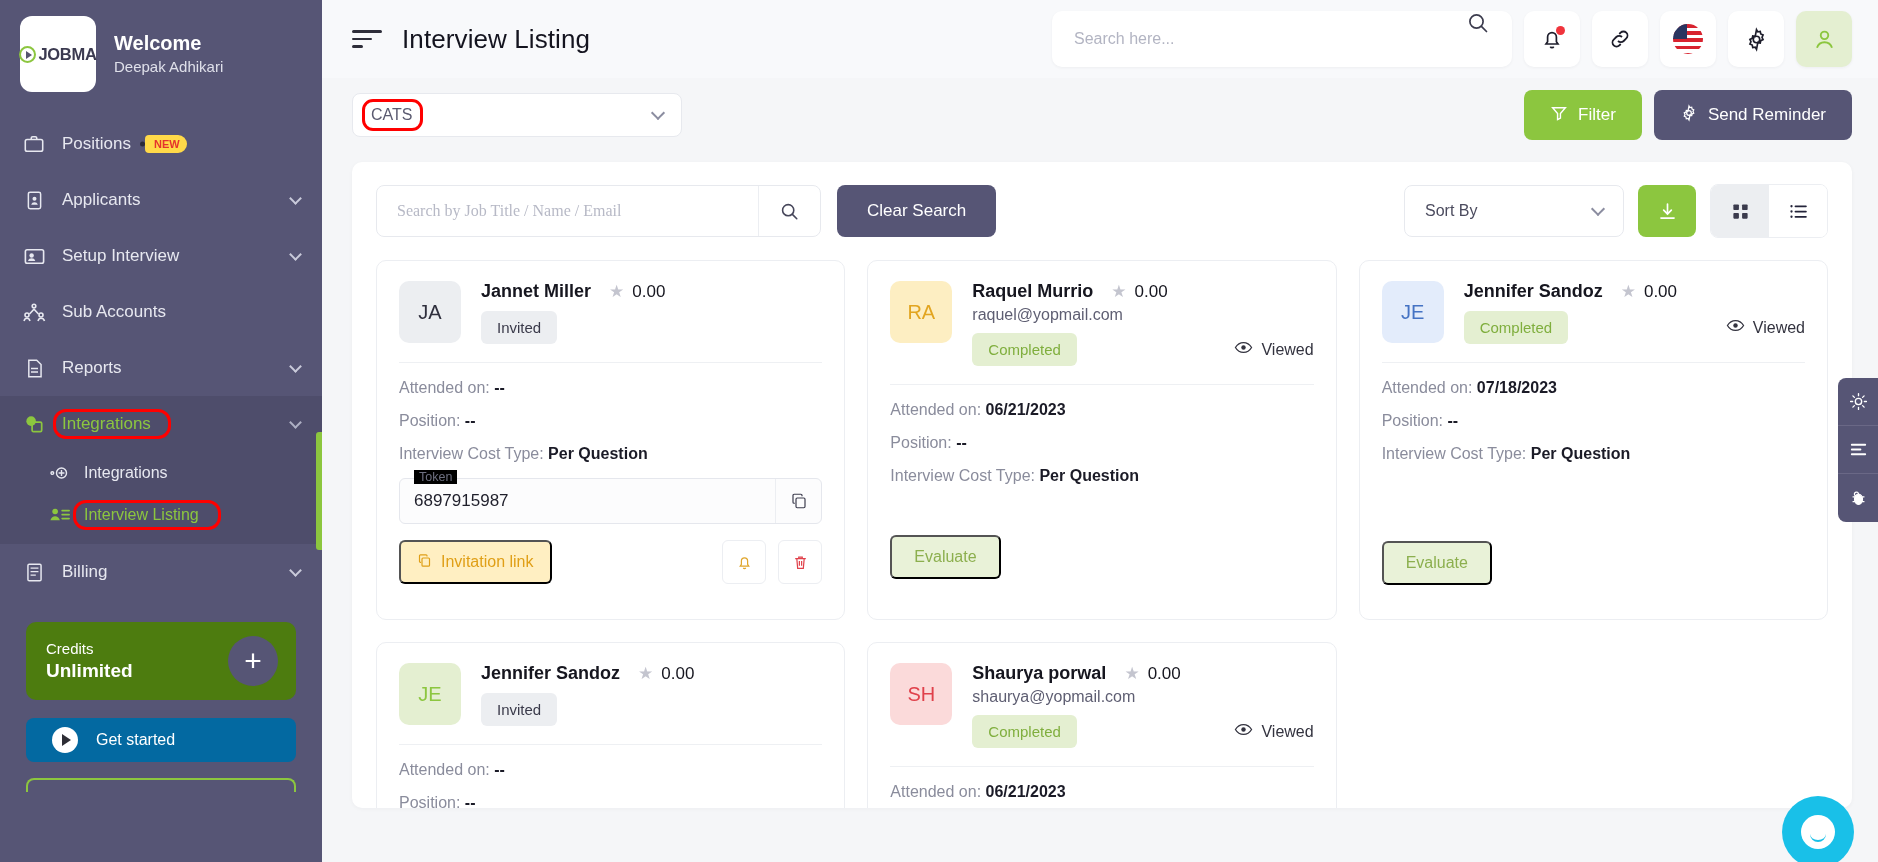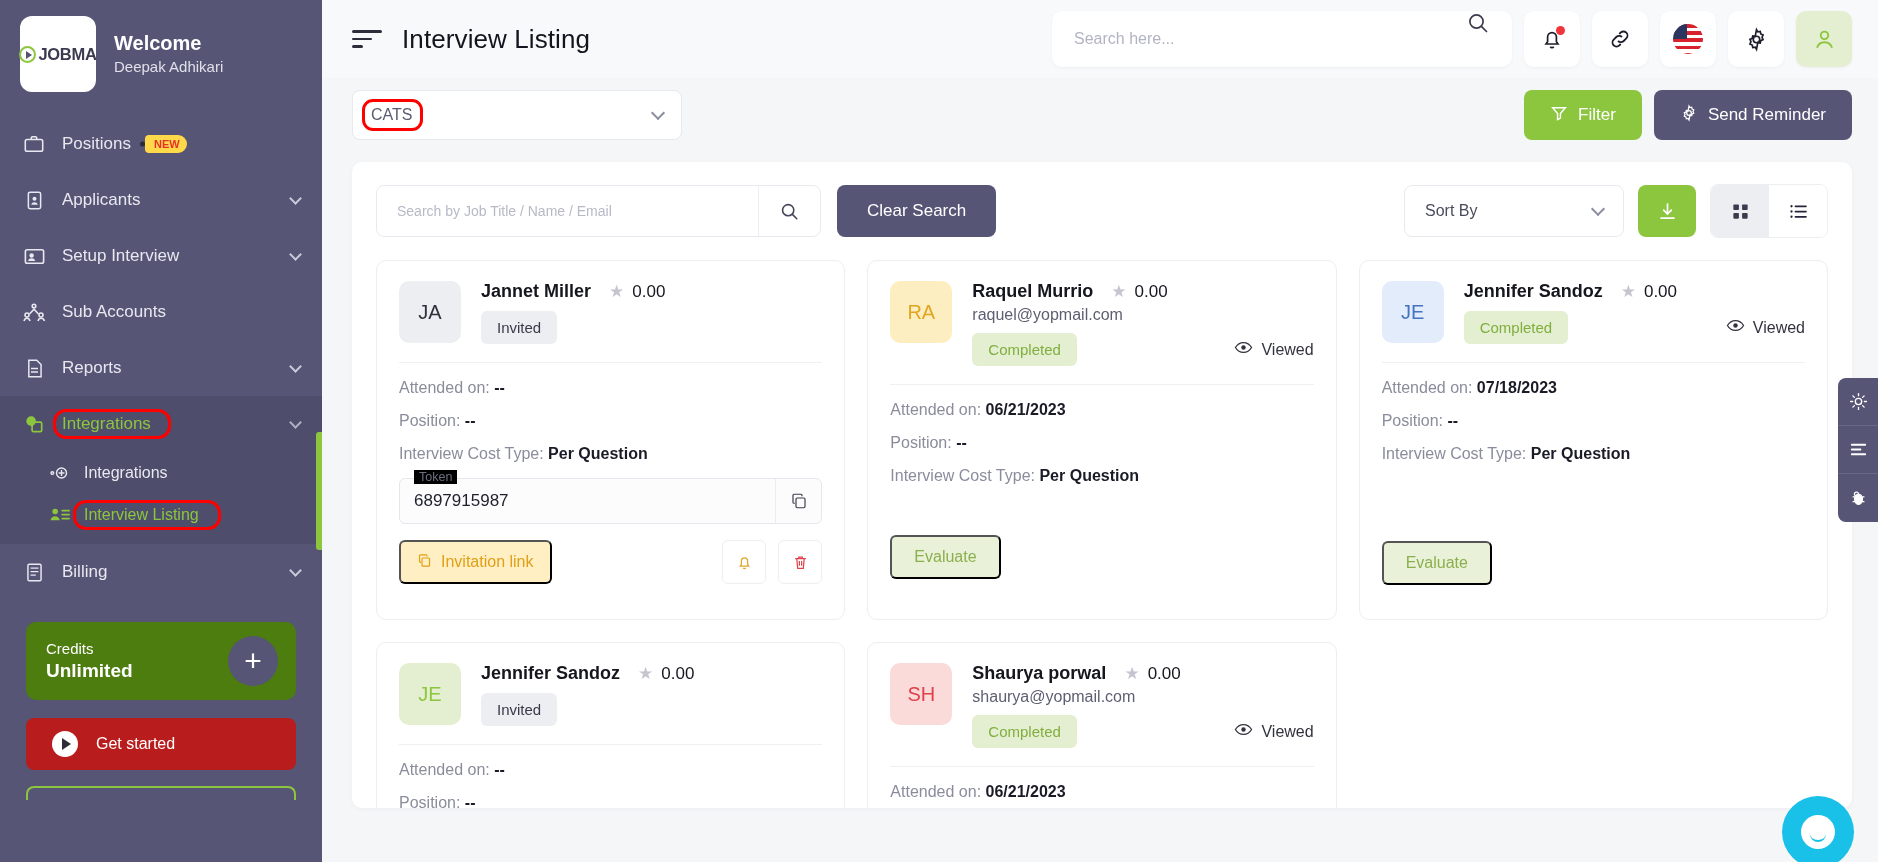--- a/index.html
+++ b/index.html
@@ -90,21 +90,21 @@
     display:flex; align-items:center; justify-content:space-between; padding: 0 18px 0 20px;
   }
   .credits .c-lbl { color:#fff; font-size: 15px; line-height:1.35; }
   .credits .c-val { color:#fff; font-size: 19px; font-weight: 700; line-height:1.25; }
   .credits .plus {
     width: 50px; height: 50px; border-radius: 50%; background:#565575;
     color:#fff; font-size: 30px; display:flex; align-items:center; justify-content:center;
     line-height: 1;
   }
   .getstarted {
-    margin: 18px 26px 0 26px; height: 52px; border-radius: 8px; background: #b91c1c;
+    margin: 18px 26px 0 26px; height: 44px; border-radius: 8px; background: #0369a1;
     display:flex; align-items:center; gap: 18px; padding-left: 26px;
   }
   .getstarted .pbtn {
     width: 26px; height: 26px; border-radius:50%; background:#fff; position:relative; flex:none;
   }
   .getstarted .pbtn::after {
     content:""; position:absolute; left:9.5px; top:7px;
     border-left: 9px solid #2e2e35;
     border-top: 6px solid transparent; border-bottom: 6px solid transparent;
   }
@@ -152,21 +152,21 @@
   }
   .flag .stripes { position:absolute; inset:0;
     background: repeating-linear-gradient(to bottom, #d8232f 0 3.6px, #fff 3.6px 7.2px); }
   .flag .canton { position:absolute; left:0; top:0; width:14px; height:15px; background:#2a3560; }
 
   
   .filter-row {
     display:flex; align-items:center; padding: 12px 26px 0 30px; gap: 16px;
   }
   .cats-select {
-    width: 330px; height: 50px; background:#fff; border:1px solid #e7e9ee; border-radius: 8px;
+    width: 330px; height: 44px; background:#fff; border:1px solid #e7e9ee; border-radius: 8px;
     display:flex; align-items:center; padding: 0 18px; cursor:pointer;
   }
   .cats-select .val { font-size: 16px; color: #5a5a70; }
   .chev-dn { margin-left:auto; width:10px; height:10px; border-right:2px solid #8b8da0; border-bottom:2px solid #8b8da0; transform:rotate(45deg); margin-top:-5px; }
   .hl-cats { position:relative; }
   .hl-cats::after {
     content:""; position:absolute; left:-9px; top:-7px; right:-11px; bottom:-7px;
     border:3px solid #FF0000; border-radius: 11px; pointer-events:none;
   }
   .btn {
@@ -183,22 +183,22 @@
     margin: 22px 26px 0 30px; background:#fff; border-radius: 10px;
     padding: 22px 24px 0 24px; height: 646px; overflow:hidden;
     box-shadow: 0 1px 4px rgba(30,30,60,.04);
   }
   .panel-toolbar { display:flex; align-items:center; gap: 16px; }
   .searchbox {
     width: 445px; height: 52px; border:1px solid #e7e9ee; border-radius: 8px;
     display:flex; align-items:center; overflow:hidden; background:#fff;
   }
   .searchbox input {
-    flex:1; border:0; outline:0; padding: 0 20px; font-size: 14px;
-    font-family:Liberation Sans, sans-serif; color:#2b2b3a; background:transparent;
+    flex:1; border:0; outline:0; padding: 0 20px; font-size: 16px;
+    font-family:Liberation Serif, serif; color:#2b2b3a; background:transparent;
   }
   .searchbox input::placeholder { color:#b7b9c6; }
   .searchbox .sbtn {
     width: 62px; height: 100%; border-left:1px solid #eceef2;
     display:flex; align-items:center; justify-content:center; cursor:pointer;
   }
   .btn-clear { background:#565575; color:#fff; height:52px; padding:0 30px; border-radius:8px; font-size:17px; }
   .tb-right { margin-left:auto; display:flex; align-items:center; gap: 14px; }
   .sortby {
     width: 220px; height: 52px; background:#fff; border:1px solid #e7e9ee; border-radius:8px;

